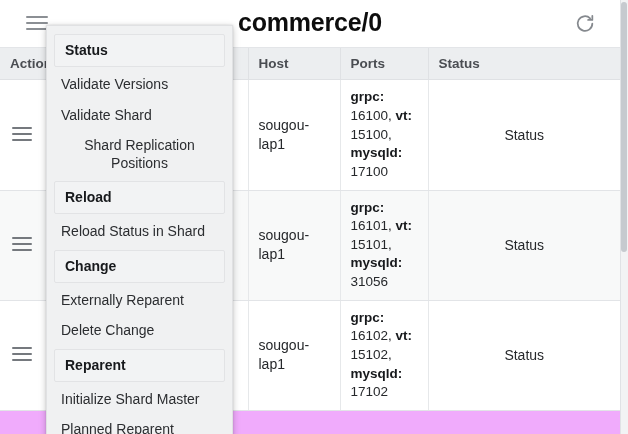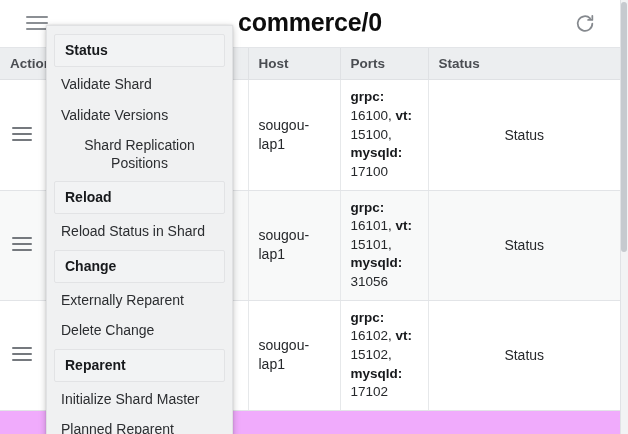--- a/index.html
+++ b/index.html
@@ -242,22 +242,22 @@
           </td>
           <td class="status-cell">Status</td>
         </tr>
 
       </tbody>
     </table>
   </div>
 
   <div class="dropdown">
     <div class="menu-section">Status</div>
+    <div class="menu-item">Validate Versions</div>
     <div class="menu-item">Validate Shard</div>
-    <div class="menu-item">Validate Versions</div>
     <div class="menu-item centered">Shard Replication Positions</div>
     <div class="menu-section">Reload</div>
     <div class="menu-item">Reload Status in Shard</div>
     <div class="menu-section">Change</div>
     <div class="menu-item">Externally Reparent</div>
     <div class="menu-item">Delete Change</div>
     <div class="menu-section">Reparent</div>
     <div class="menu-item">Initialize Shard Master</div>
     <div class="menu-item">Planned Reparent</div>
 

